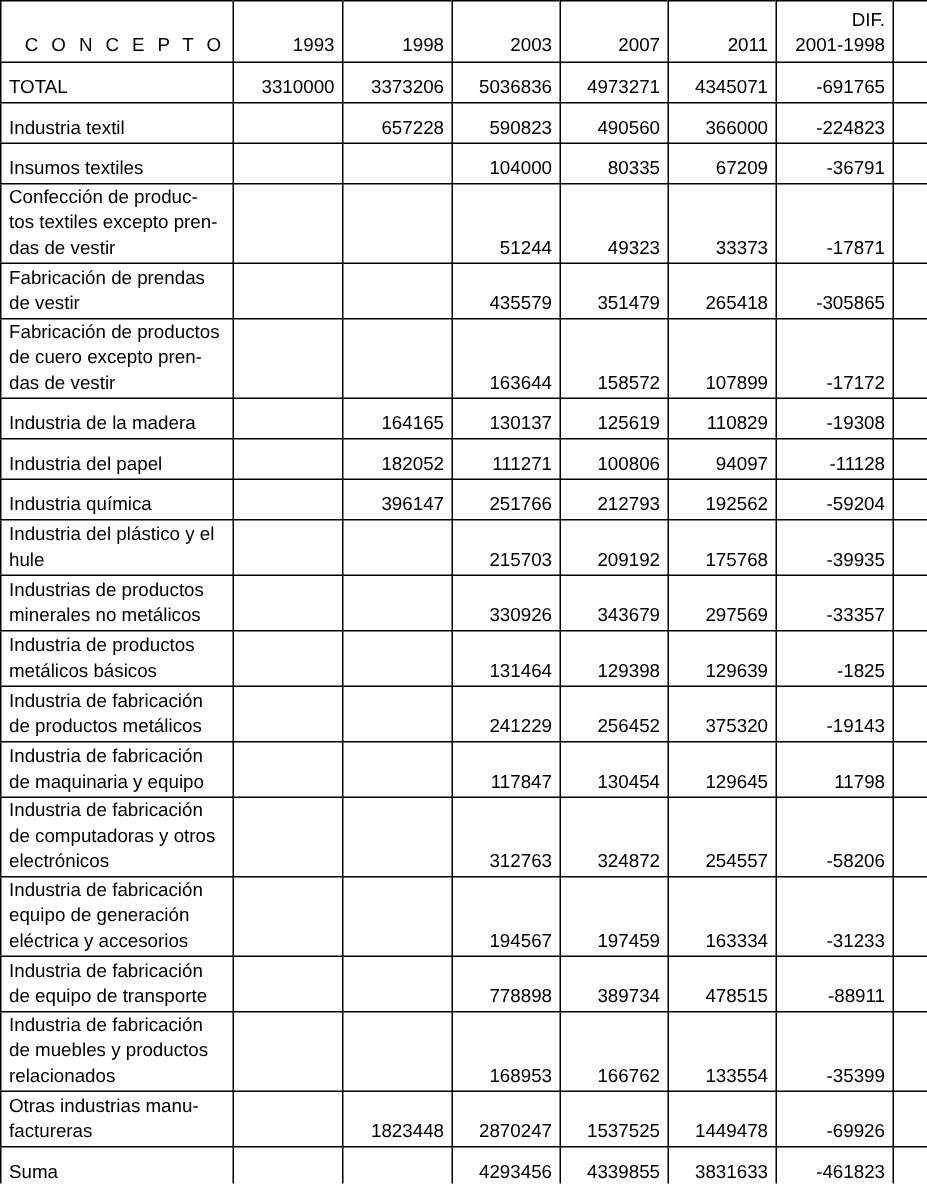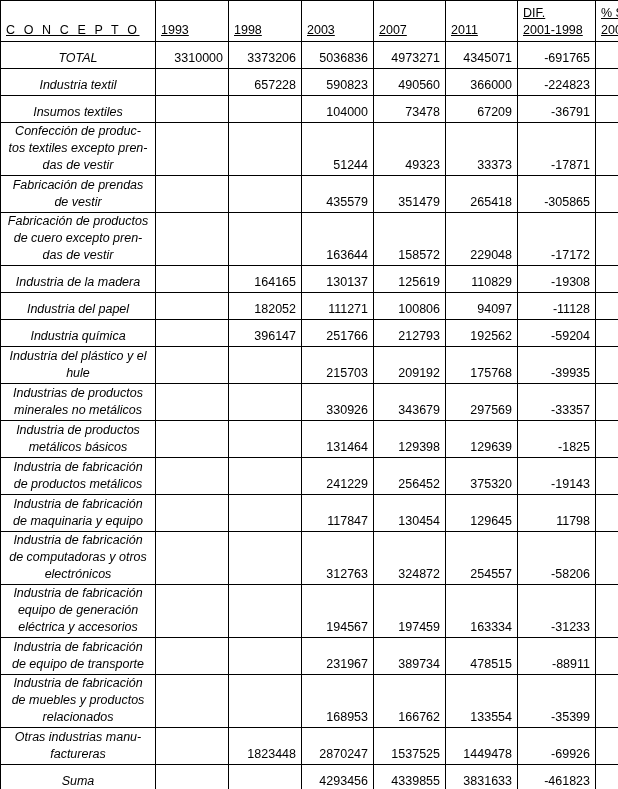--- a/index.html
+++ b/index.html
@@ -35,39 +35,37 @@
   #stat-table td {
     border-right: 1px solid #000;
     border-bottom: 1px solid #000;
     padding: 0 5px 1px 5px;
     font-size: 12.5px;
     line-height: 17px;
     font-weight: normal;
     vertical-align: bottom;
   }
   #stat-table thead th {
-    text-align: left;
+    text-align: right;
     vertical-align: bottom;
     height: 38px;
     padding-bottom: 2px;
-    text-decoration: underline;
   }
   th.hd-concepto {
     letter-spacing: 2.6px;
     text-align: center;
     border-radius: 11px;
   }
   .hd-line { display: block; white-space: nowrap; }
 
   td.concepto {
-    text-align: center;
+    text-align: left;
     vertical-align: top;
     padding-top: 2px;
     white-space: pre-line;
-    font-style: italic;
   }
   td.num {
     text-align: right;
     vertical-align: bottom;
     padding-bottom: 3px;
     white-space: nowrap;
   }
   tr.r1 td { height: 25px; }
   tr.r2 td { height: 35px; }
   tr.r3 td { height: 51px; }
@@ -124,21 +122,21 @@
         <td class="num">490560</td>
         <td class="num">366000</td>
         <td class="num">-224823</td>
         <td class="num">-38.05</td>
       </tr>
       <tr class="r1">
         <td class="concepto">Insumos textiles</td>
         <td class="num"></td>
         <td class="num"></td>
         <td class="num">104000</td>
-        <td class="num">73478</td>
+        <td class="num">80335</td>
         <td class="num">67209</td>
         <td class="num">-36791</td>
         <td class="num">-35.38</td>
       </tr>
       <tr class="r3">
         <td class="concepto">Confección de produc-
 tos textiles excepto pren-
 das de vestir</td>
         <td class="num"></td>
         <td class="num"></td>
@@ -160,21 +158,21 @@
         <td class="num">-39.07</td>
       </tr>
       <tr class="r3">
         <td class="concepto">Fabricación de productos
 de cuero excepto pren-
 das de vestir</td>
         <td class="num"></td>
         <td class="num"></td>
         <td class="num">163644</td>
         <td class="num">158572</td>
-        <td class="num">229048</td>
+        <td class="num">107899</td>
         <td class="num">-17172</td>
         <td class="num">-10.49</td>
       </tr>
       <tr class="r1">
         <td class="concepto">Industria de la madera</td>
         <td class="num"></td>
         <td class="num">164165</td>
         <td class="num">130137</td>
         <td class="num">125619</td>
         <td class="num">110829</td>
@@ -278,21 +276,21 @@
         <td class="num">197459</td>
         <td class="num">163334</td>
         <td class="num">-31233</td>
         <td class="num">-16.05</td>
       </tr>
       <tr class="r2">
         <td class="concepto">Industria de fabricación
 de equipo de transporte</td>
         <td class="num"></td>
         <td class="num"></td>
-        <td class="num">231967</td>
+        <td class="num">778898</td>
         <td class="num">389734</td>
         <td class="num">478515</td>
         <td class="num">-88911</td>
         <td class="num">-15.67</td>
       </tr>
       <tr class="r3">
         <td class="concepto">Industria de fabricación
 de muebles y productos
 relacionados</td>
         <td class="num"></td>

